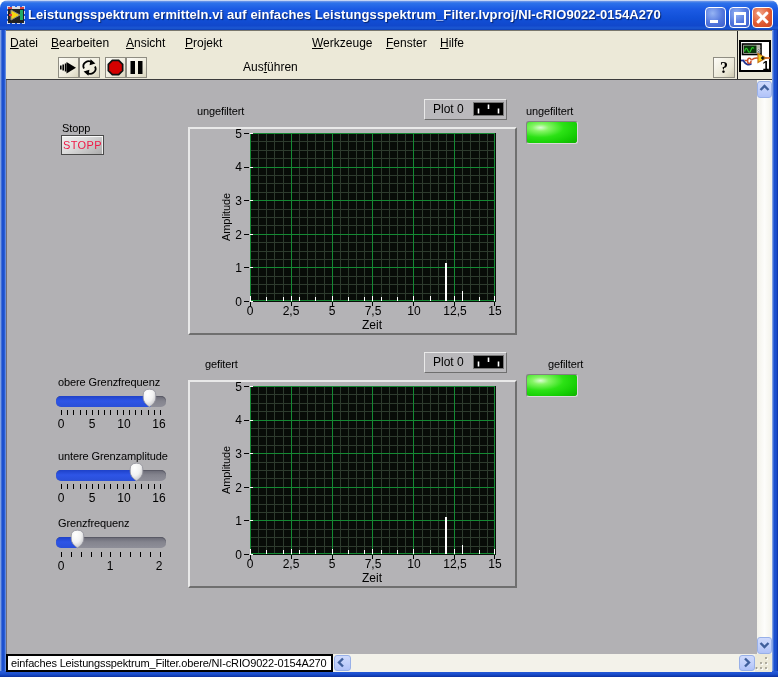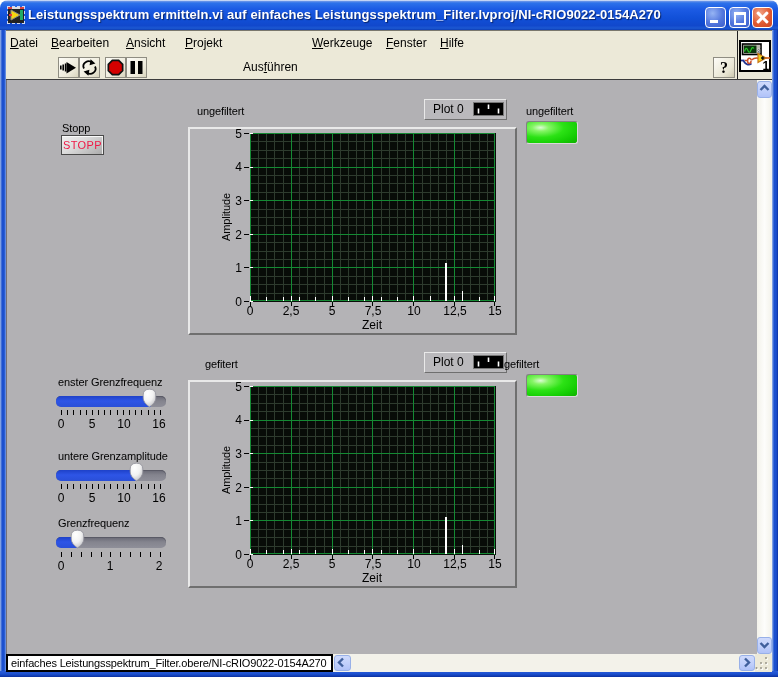--- a/index.html
+++ b/index.html
@@ -260,24 +260,24 @@
     <div class="xlab" style="left:60px;">0</div>
  <div class="xlab" style="left:101px;">2,5</div>
  <div class="xlab" style="left:142px;">5</div>
  <div class="xlab" style="left:183px;">7,5</div>
  <div class="xlab" style="left:224px;">10</div>
  <div class="xlab" style="left:265px;">12,5</div>
  <div class="xlab" style="left:305px;">15</div>
  <div class="amplitude">Amplitude</div>
  <div class="zeit">Zeit</div>
 </div>
-<div class="abs lbl" style="left:504px;top:358px;">gefiltert</div>
+<div class="abs lbl" style="left:548px;top:358px;">gefiltert</div>
 <div class="abs led" style="left:526px;top:374px;"></div>
 
-<div class="abs lbl" style="left:58px;top:376px;">enster Grenzfrequenz</div>
+<div class="abs lbl" style="left:58px;top:376px;">obere Grenzfrequenz</div>
 <div class="abs strack" style="left:56px;top:396px;">
     <div class="sfill" style="width:95px;"></div>
   </div>
 <div class="abs" style="left:56px;top:409px;">
     <svg width="112" height="7" class="sticks">
       <path d="M5.5,1V6M11.5,1V6M17.5,1V6M24.5,1V6M30.5,1V6M36.5,1V6M42.5,1V6M48.5,1V6M54.5,1V6M61.5,1V6M67.5,1V6M73.5,1V6M79.5,1V6M85.5,1V6M92.5,1V6M98.5,1V6M104.5,1V6" stroke-width="1"></path>
     </svg>
   </div>
 <div class="abs snum" style="left:61px;top:417px;">0</div>
 <div class="abs snum" style="left:92px;top:417px;">5</div>

